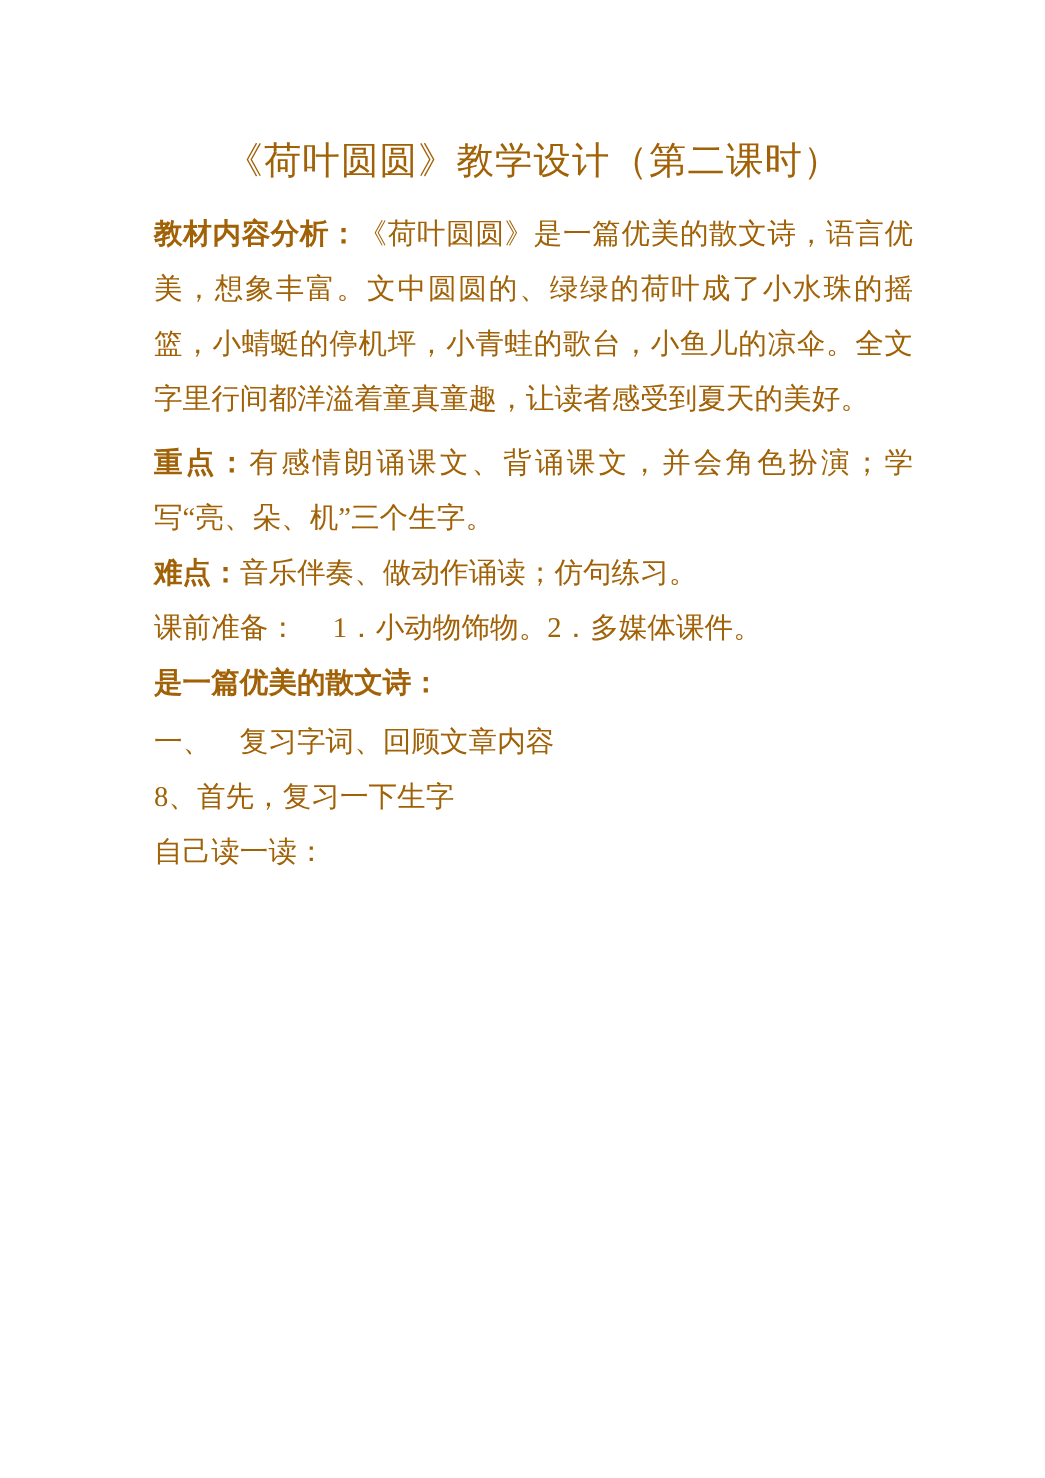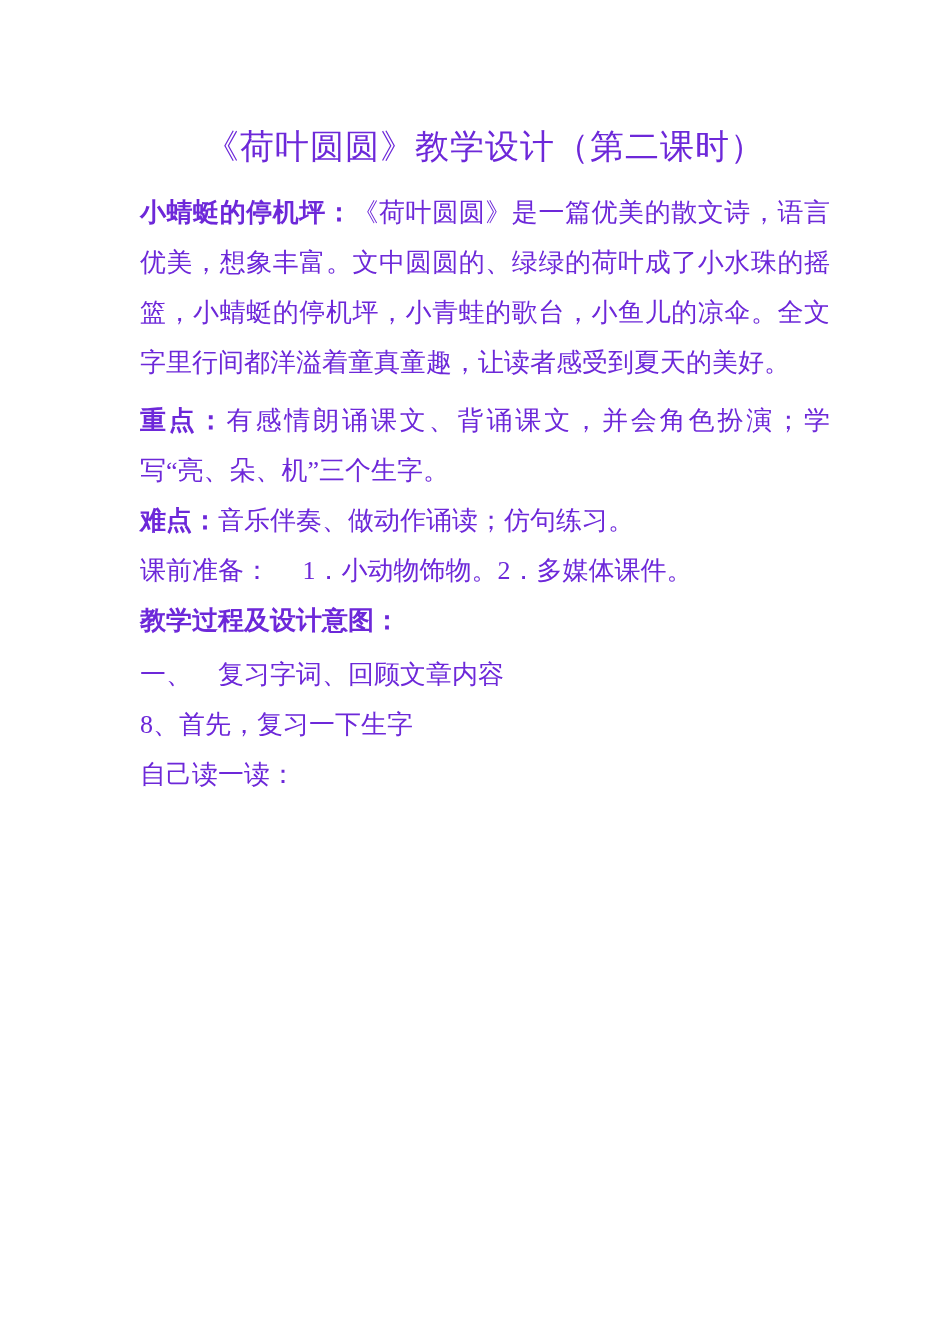--- a/index.html
+++ b/index.html
@@ -7,21 +7,21 @@
     padding: 0;
     background: #ffffff;
   }
   .page {
     position: relative;
     width: 831px;
     height: 1344px;
     background: #ffffff;
     overflow: hidden;
     font-family: "Liberation Serif", "DejaVu Serif", serif;
-    color: #6d28d9;
+    color: #a16207;
   }
   .content {
     position: absolute;
     top: 122px;
     left: 140px;
     width: 690px;
   }
   .doc-title {
     font-size: 34px;
     line-height: 50px;
@@ -58,31 +58,31 @@
   .mt4 { margin-top: 4px; }
 </style>
 </head>
 <body>
 
 <div class="page">
   <div class="content">
 
     <h1 class="doc-title">《荷叶圆圆》教学设计（第二课时）</h1>
 
-    <p class="para justify"><span class="b">小蜻蜓的停机坪：</span><span>《荷叶圆圆》是一篇优美的散文诗，语言优美，想象丰富。文中圆圆的、绿绿的荷叶成了小水珠的摇篮，小蜻蜓的停机坪，小青蛙的歌台，小鱼儿的凉伞。全文字里行间都洋溢着童真童趣，让读者感受到夏天的美好。</span></p>
+    <p class="para justify"><span class="b">教材内容分析：</span><span>《荷叶圆圆》是一篇优美的散文诗，语言优美，想象丰富。文中圆圆的、绿绿的荷叶成了小水珠的摇篮，小蜻蜓的停机坪，小青蛙的歌台，小鱼儿的凉伞。全文字里行间都洋溢着童真童趣，让读者感受到夏天的美好。</span></p>
 
 
 
     <p class="para justify mt8"><span class="b">重点：</span><span>有感情朗诵课文、背诵课文，并会角色扮演；学写“亮、朵、机”三个生字。</span></p>
 
     <p class="para single"><span class="b">难点：</span><span>音乐伴奏、做动作诵读；仿句练习。</span></p>
 
     <p class="para single">课前准备：　 1．小动物饰物。2．多媒体课件。</p>
 
-    <p class="para single heading">教学过程及设计意图：</p>
+    <p class="para single heading">是一篇优美的散文诗：</p>
 
     <p class="para single mt4">一、　复习字词、回顾文章内容</p>
 
 
 
     <p class="para single">8、首先，复习一下生字</p>
 
     <p class="para single">自己读一读：</p>
 
   </div>

